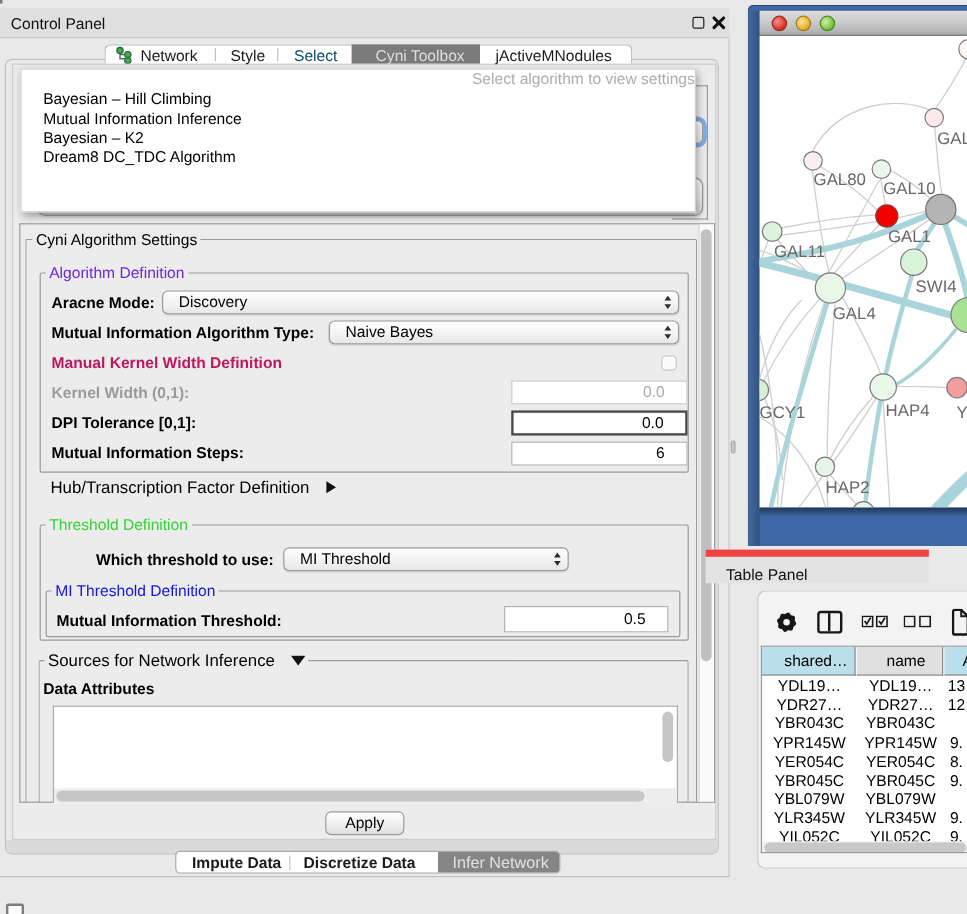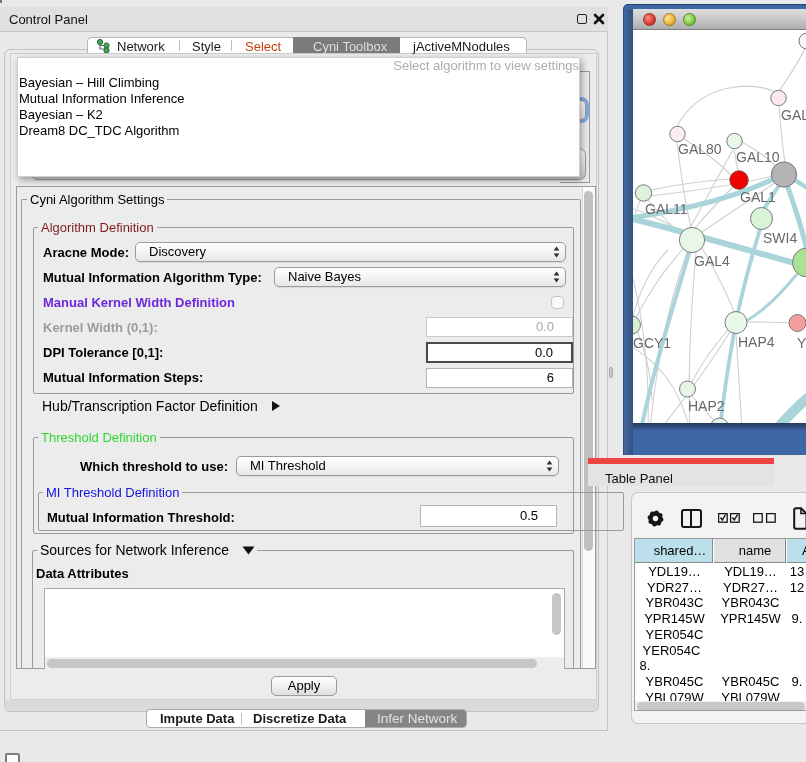--- a/index.html
+++ b/index.html
@@ -45,86 +45,86 @@
 <div class="abs fs13" style="left:117px; top:39px; color:#1a1a1a;">Network</div>
 <svg class="abs" style="left:96px; top:38px;" width="15" height="15" viewBox="0 0 15 15">
   <path d="M4 4 L4 11 L10 11 M4 7.5 L10 7.5" stroke="#5a6b7a" stroke-width="1.2" fill="none"></path>
   <circle cx="4" cy="4" r="2.6" fill="#48a758" stroke="#20662c" stroke-width="1"></circle>
   <circle cx="10.5" cy="7.5" r="2.6" fill="#48a758" stroke="#20662c" stroke-width="1"></circle>
   <circle cx="10.5" cy="12.5" r="2.6" fill="#48a758" stroke="#20662c" stroke-width="1"></circle>
 </svg>
 <div class="abs" style="left:179px; top:40px; width:1px; height:11px; background:#c0c0c0;"></div>
 <div class="abs fs13" style="left:192px; top:39px; color:#1a1a1a;">Style</div>
 <div class="abs" style="left:231px; top:40px; width:1px; height:11px; background:#c0c0c0;"></div>
-<div class="abs fs13" style="left:245px; top:39px; color:#c2410c;">Select</div>
+<div class="abs fs13" style="left:245px; top:39px; color:#0c4a6e;">Select</div>
 <div class="abs fs13" style="left:313px; top:39px; color:#dedede;">Cyni Toolbox</div>
 <div class="abs fs13" style="left:413px; top:39px; color:#1a1a1a;">jActiveMNodules</div>
 
 <div class="abs" style="left:560px; top:71px; width:30px; height:112px; border:1px solid #9a9a9a; border-left:none;"></div>
 <div class="combo" style="left:300px; top:100px; width:286px; box-shadow:0 0 0 3px rgba(90,150,230,0.75);"></div>
 <div class="combo" style="left:31px; top:148px; width:555px; height:32px; border-radius:7px; background:linear-gradient(#fdfdfd,#e9e9e9 60%,#d2d2d2);"></div>
 
 <div class="abs" style="left:17px; top:57px; width:563px; height:120px; background:#fff; border:1px solid #cfcfcf; box-shadow:2px 3px 7px rgba(0,0,0,0.35);">
   <div style="text-align:right; color:#adadad; font-size:13px; margin-top:1px; line-height:14px;">Select algorithm to view settings</div>
-  <div style="font-size:13px; color:#000; padding-left:1px; line-height:16px; margin-top:2px;">
+  <div style="font-size:13px; color:#000; padding-left:18px; line-height:16px; margin-top:2px;">
     <div>Bayesian – Hill Climbing</div>
     <div>Mutual Information Inference</div>
     <div>Bayesian – K2</div>
     <div>Dream8 DC_TDC Algorithm</div>
   </div>
 </div>
 
 <div class="abs" style="left:16px; top:186px; width:580px; height:483px; background:#ececec; border:1px solid #9c9c9c;"></div>
 
 <div class="abs" style="left:582px; top:187px; width:13px; height:481px; background:#fafafa; border-left:1px solid #d5d5d5;"></div>
 <div class="abs" style="left:584px; top:191px; width:9px; height:360px; background:#c0c0c0; border-radius:5px;"></div>
 
 <div id="form">
 
 <div class="fieldset" style="left:21px; top:199px; width:560px; height:470px; border-bottom:none; border-radius:2px 2px 0 0;">
   <div class="legend" style="left:5px; color:#000;">Cyni Algorithm Settings</div>
 </div>
 
 <div class="fieldset" style="left:33px; top:227px; width:541px; height:167px;">
-  <div class="legend" style="color:#7f1d1d;">Algorithm Definition</div>
+  <div class="legend" style="color:#6d28d9;">Algorithm Definition</div>
 </div>
 <div class="lbl" style="left:43px; top:245px;">Aracne Mode:</div>
 <div class="combo" style="left:135px; top:242px; width:431px;">Discovery<svg class="arr" viewBox="0 0 9 16">
         <path d="M4.5 2.5 L7.3 6.5 L1.7 6.5 Z" fill="#2b2b2b"></path>
         <path d="M4.5 13.5 L7.3 9.5 L1.7 9.5 Z" fill="#2b2b2b"></path>
       </svg></div>
 <div class="lbl" style="left:43px; top:270px;">Mutual Information Algorithm Type:</div>
 <div class="combo" style="left:274px; top:267px; width:292px;">Naive Bayes<svg class="arr" viewBox="0 0 9 16">
         <path d="M4.5 2.5 L7.3 6.5 L1.7 6.5 Z" fill="#2b2b2b"></path>
         <path d="M4.5 13.5 L7.3 9.5 L1.7 9.5 Z" fill="#2b2b2b"></path>
       </svg></div>
-<div class="lbl" style="left:43px; top:295px; color:#6d28d9;">Manual Kernel Width Definition</div>
+<div class="lbl" style="left:43px; top:295px; color:#be185d;">Manual Kernel Width Definition</div>
 <div class="abs" style="left:551px; top:296px; width:13px; height:13px; background:#fafafa; border:1.5px solid #c6c6c6; border-radius:4px;"></div>
 <div class="lbl" style="left:43px; top:320px; color:#9b9b9b;">Kernel Width (0,1):</div>
 <div class="txtin" style="left:426px; top:317px; width:147px; height:20px; border-color:#c9c9c9; color:#a9a9a9; line-height:18px;">0.0</div>
 <div class="lbl" style="left:43px; top:345px;">DPI Tolerance [0,1]:</div>
 <div class="txtin" style="left:426px; top:342px; width:147px; height:21px; border:2px solid #4a4a4a; line-height:17px;">0.0</div>
 <div class="lbl" style="left:43px; top:370px;">Mutual Information Steps:</div>
 <div class="txtin" style="left:426px; top:368px; width:147px; height:20px; line-height:18px;">6</div>
 
 <div class="abs" style="left:42px; top:398px; color:#000; font-size:14px;">Hub/Transcription Factor Definition</div>
 <svg class="abs" style="left:271px; top:400px;" width="10" height="12" viewBox="0 0 10 12">
       <path d="M1 1 L9 6 L1 11 Z" fill="#111"></path>
     </svg>
 
 <div class="fieldset" style="left:33px; top:437px; width:541px; height:97px;">
   <div class="legend" style="color:#31d531;">Threshold Definition</div>
 </div>
 <div class="lbl" style="left:80px; top:459px;">Which threshold to use:</div>
-<div class="combo" style="left:236px; top:456px; width:323px;">MI Threshold<svg class="arr" viewBox="0 0 9 16">
+<div class="combo" style="left:236px; top:456px; width:238px;">MI Threshold<svg class="arr" viewBox="0 0 9 16">
         <path d="M4.5 2.5 L7.3 6.5 L1.7 6.5 Z" fill="#2b2b2b"></path>
         <path d="M4.5 13.5 L7.3 9.5 L1.7 9.5 Z" fill="#2b2b2b"></path>
       </svg></div>
 
-<div class="fieldset" style="left:38px; top:492px; width:586px; height:39px;">
+<div class="fieldset" style="left:38px; top:492px; width:529px; height:39px;">
   <div class="legend" style="color:#1414e0;">MI Threshold Definition</div>
 </div>
 <div class="lbl" style="left:47px; top:510px;">Mutual Information Threshold:</div>
 <div class="txtin" style="left:420px; top:505px; width:137px; height:22px; line-height:20px;">0.5</div>
 
 <div class="fieldset" style="left:32px; top:550px; width:542px; height:119px; border-bottom:none;">
   <div class="legend" style="color:#000; font-size:14px; padding-right:28px;">Sources for Network Inference</div>
 </div>
 <svg class="abs" style="left:242px; top:546px;" width="13" height="9" viewBox="0 0 13 9">
       <path d="M0.5 0.5 L12.5 0.5 L6.5 8.5 Z" fill="#111"></path>
@@ -289,21 +289,21 @@
     <div style="display:flex;justify-content:flex-end;">
           <span style="width:79px;">YBR043C</span>
           <span style="width:73px;">YBR043C</span>
           <span style="width:20px;"></span>
         </div>
     <div style="display:flex;">
           <span style="width:79px;">YPR145W</span>
           <span style="width:73px;">YPR145W</span>
           <span style="width:20px;">9.</span>
         </div>
-    <div style="display:flex;flex-direction:column;">
+    <div style="display:flex;">
           <span style="width:79px;">YER054C</span>
           <span style="width:73px;">YER054C</span>
           <span style="width:20px;">8.</span>
         </div>
     <div style="display:flex;">
           <span style="width:79px;">YBR045C</span>
           <span style="width:73px;">YBR045C</span>
           <span style="width:20px;">9.</span>
         </div>
     <div style="display:flex;">

